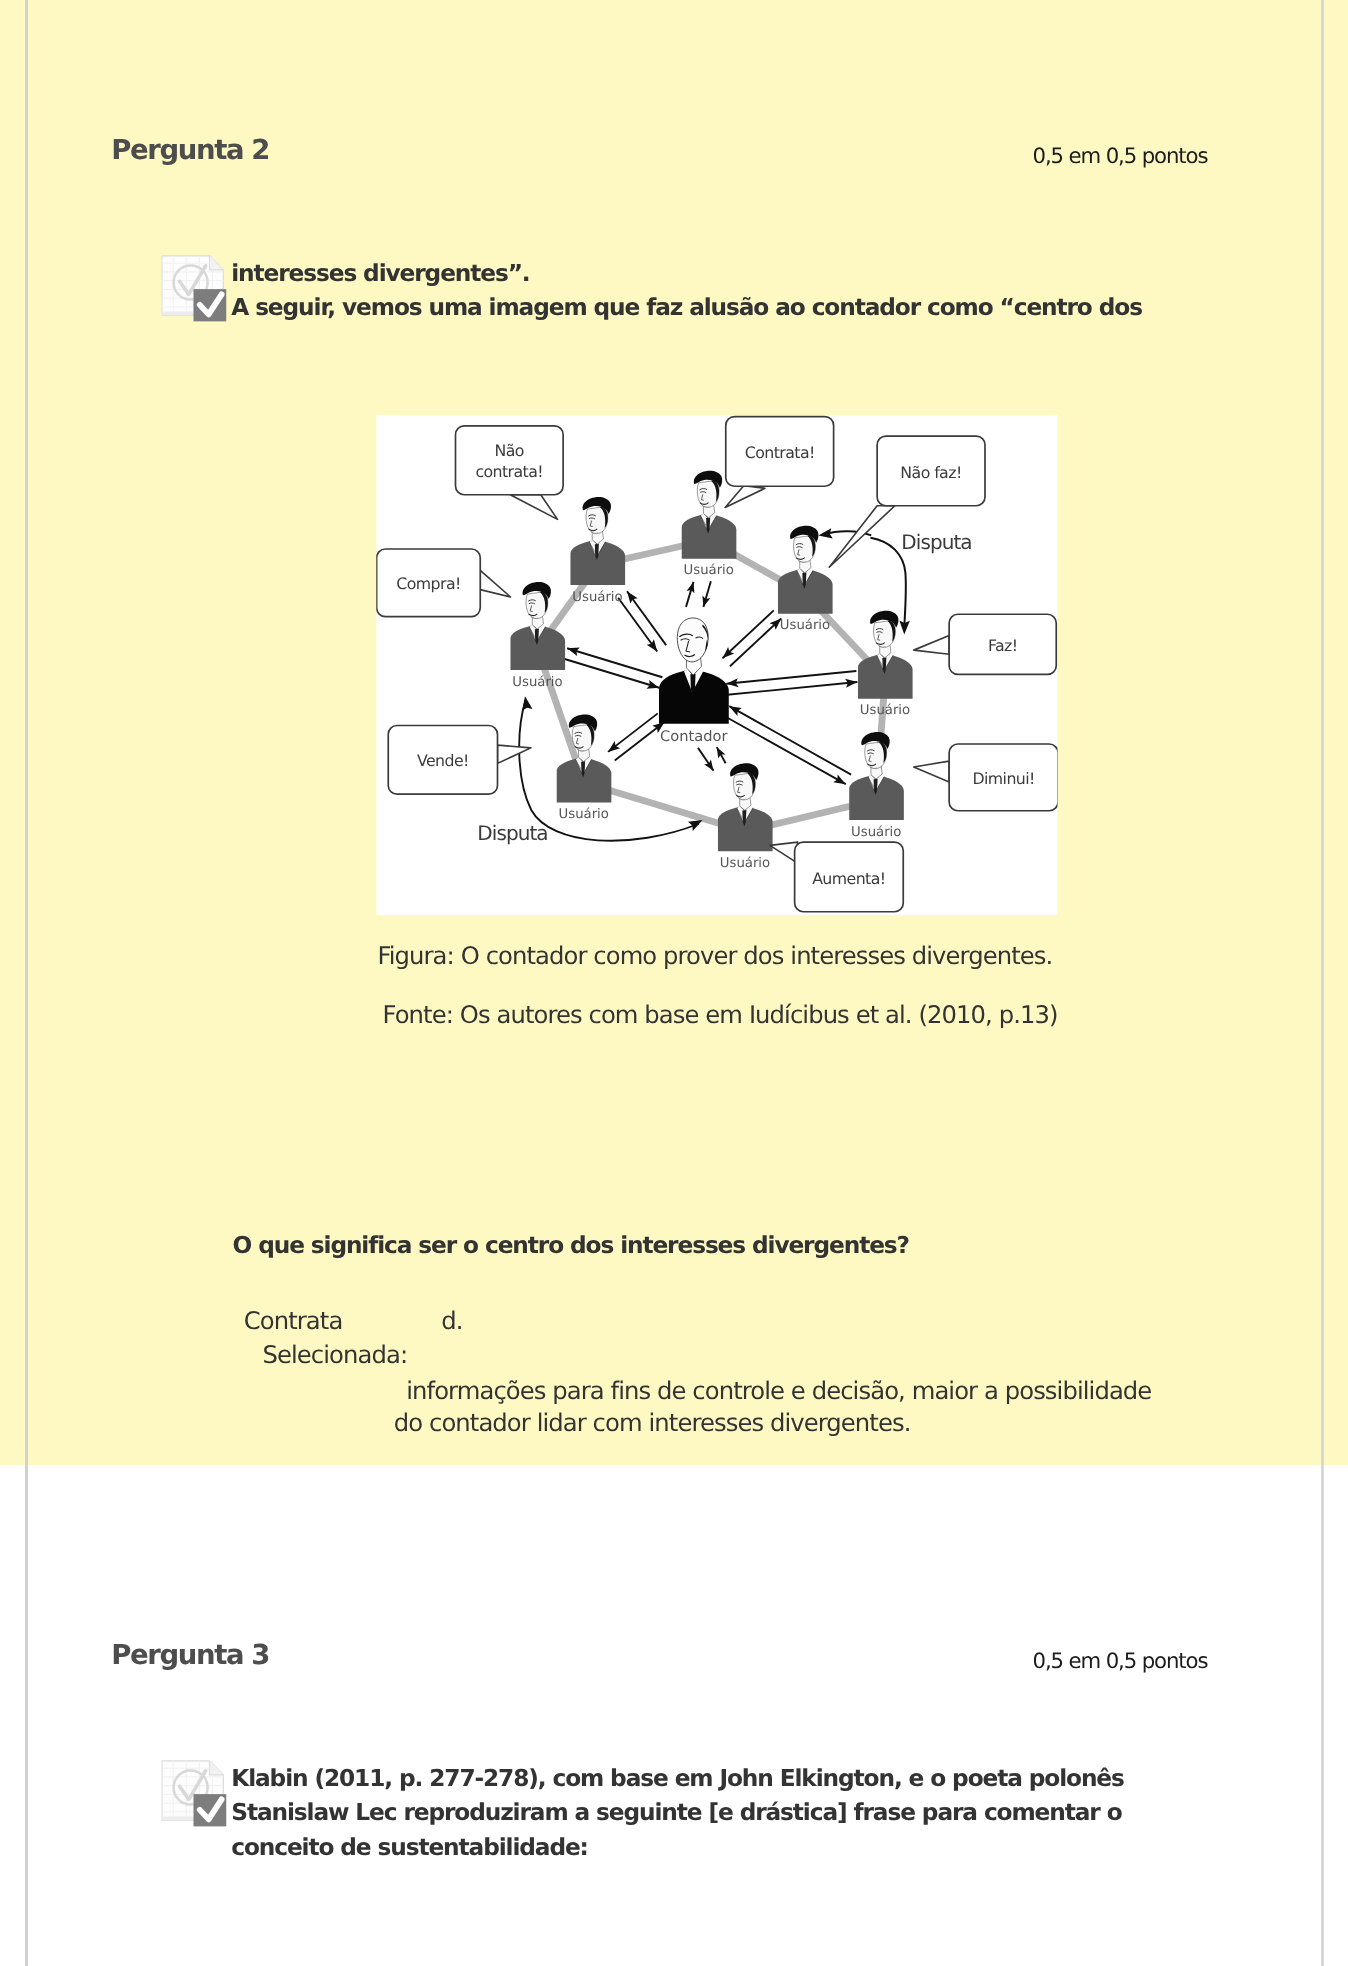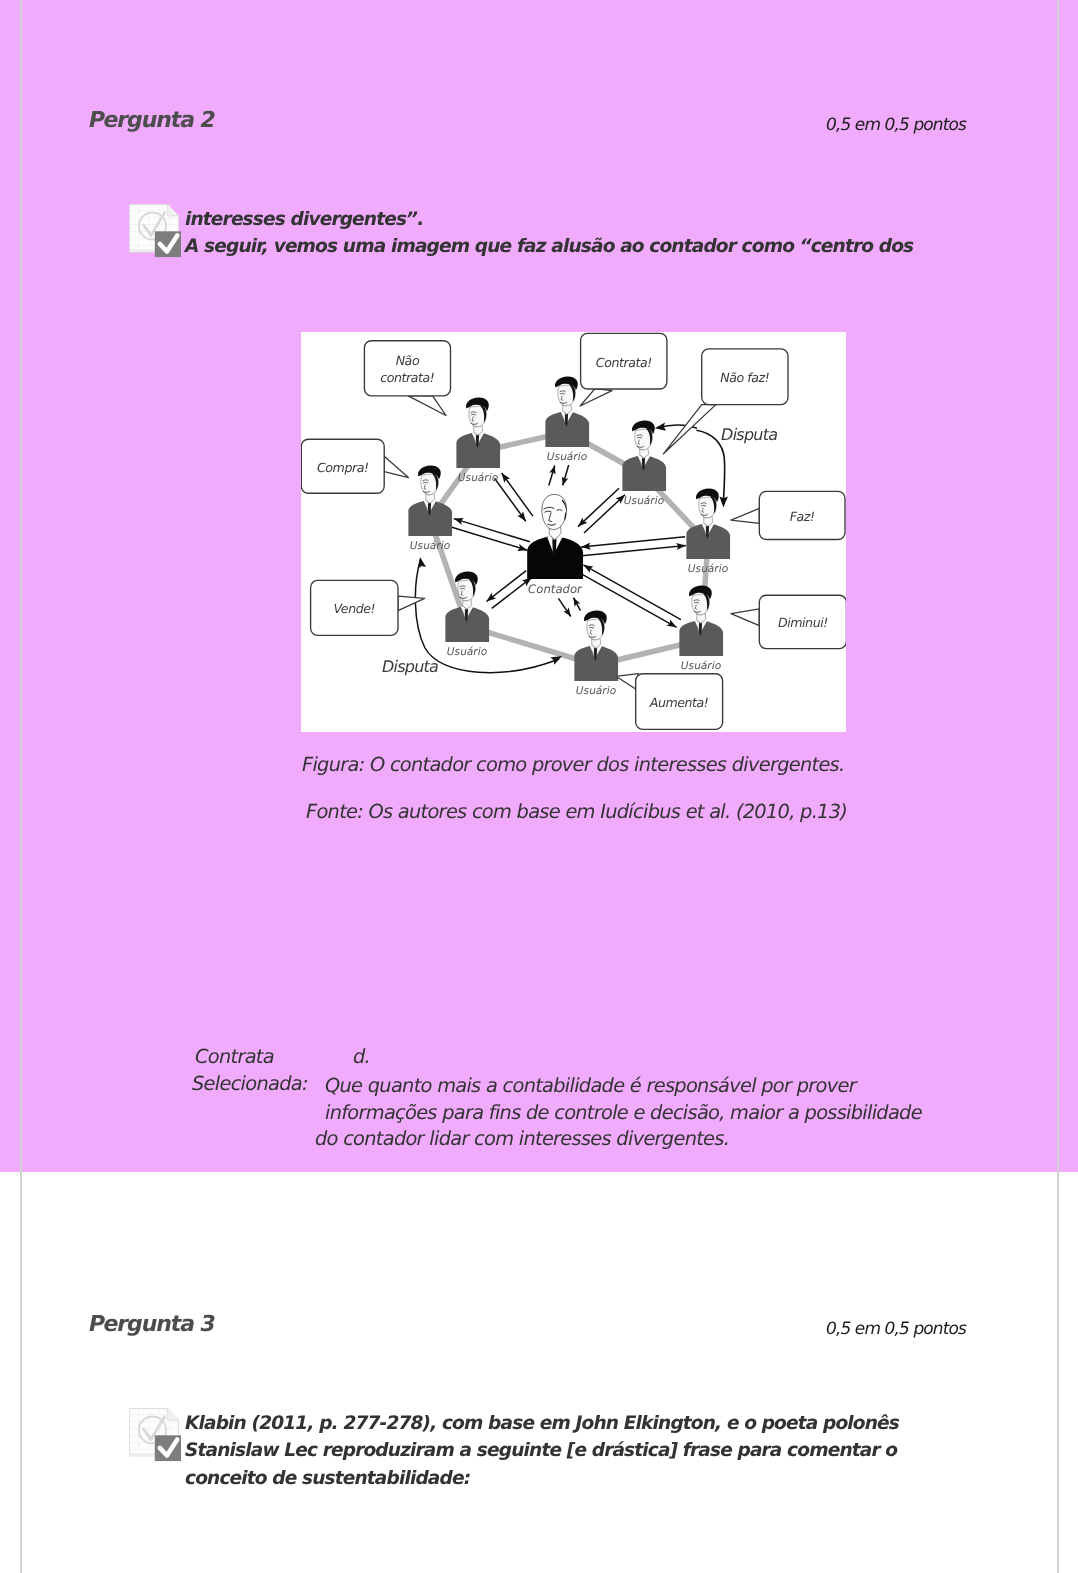--- a/index.html
+++ b/index.html
@@ -2,21 +2,21 @@
 <html><head>
 <meta charset="utf-8">
 <style>
   html, body { margin:0; padding:0; background:#ffffff; }
   * { -webkit-font-smoothing:antialiased; text-rendering:geometricPrecision; }
   body {
     width:1078px; height:1573px;
     font-family:"DejaVu Sans", sans-serif;
     overflow:hidden;
   }
-  .page { position:relative; width:1078px; height:1172px; background:#f0abfc; will-change:transform; transform:translateZ(0);font-style:italic; }
+  .page { position:relative; width:1078px; height:1172px; background:#fef9c3; will-change:transform; transform:translateZ(0); }
 
   .rail { position:absolute; top:0; width:1.4px; height:1573px; background:#d2d2d2; }
   .rail-left  { left:20.3px; }
   .rail-right { left:1057.3px; }
 
   .qtitle {
     position:absolute; font-weight:bold; color:#4d4d4d;
     font-size:22px; line-height:22px; letter-spacing:-1.1px; white-space:nowrap;
   }
   .qpoints {
@@ -285,25 +285,25 @@
       <rect x="334.7" y="341.7" width="86.9" height="55.7" rx="7" ry="7" fill="#ffffff" stroke="#3a3a3a" stroke-width="1.35"></rect>
       <text class="bubbletxt" x="378.1" y="374.9" text-anchor="middle">Aumenta!</text>
     </g>
   </g>
 </svg>
   </div>
 
   <div class="caption" style="left:302px; top:755px;">Figura: O contador como prover dos interesses divergentes.</div>
   <div class="caption" style="left:306px; top:802px;">Fonte: Os autores com base em Iudícibus et al. (2010, p.13)</div>
 
+  <div class="qbody-bold" style="left:186px; top:988px;">O que significa ser o centro dos interesses divergentes?</div>
 
   <div class="ansl" style="left:195px; top:1047px;">Contrata</div>
-  <div class="ansl" style="left:192px; top:1074px;">Selecionada:</div>
+  <div class="ansl" style="left:210px; top:1074px;">Selecionada:</div>
   <div class="ansl" style="left:353px; top:1047px;">d.</div>
-  <div class="ansl" style="left:325px; top:1076px;">Que quanto mais a contabilidade é responsável por prover</div>
   <div class="ansl" style="left:325px; top:1103px;">informações para fins de controle e decisão, maior a possibilidade</div>
   <div class="ansl" style="left:315px; top:1129px;">do contador lidar com interesses divergentes.</div>
 
   <div class="qtitle" style="left:89px; top:1314px;">Pergunta 3</div>
   <div class="qpoints" style="left:826px; top:1320px;">0,5 em 0,5 pontos</div>
 
   <div class="doc-icon" style="left:129px; top:1408px;">
 <svg class="docsvg" width="56" height="58" viewBox="0 0 56 58">
   <path d="M0.6 0.6 L38.6 0.6 L49.6 11.8 L49.6 48.0 L0.6 48.0 Z" fill="#fdfdfd" stroke="#dcdcdc" stroke-width="1"></path>
   <path d="M38.6 0.6 L38.6 11.8 L49.6 11.8" fill="#f2f2f2" stroke="#dcdcdc" stroke-width="1"></path>

